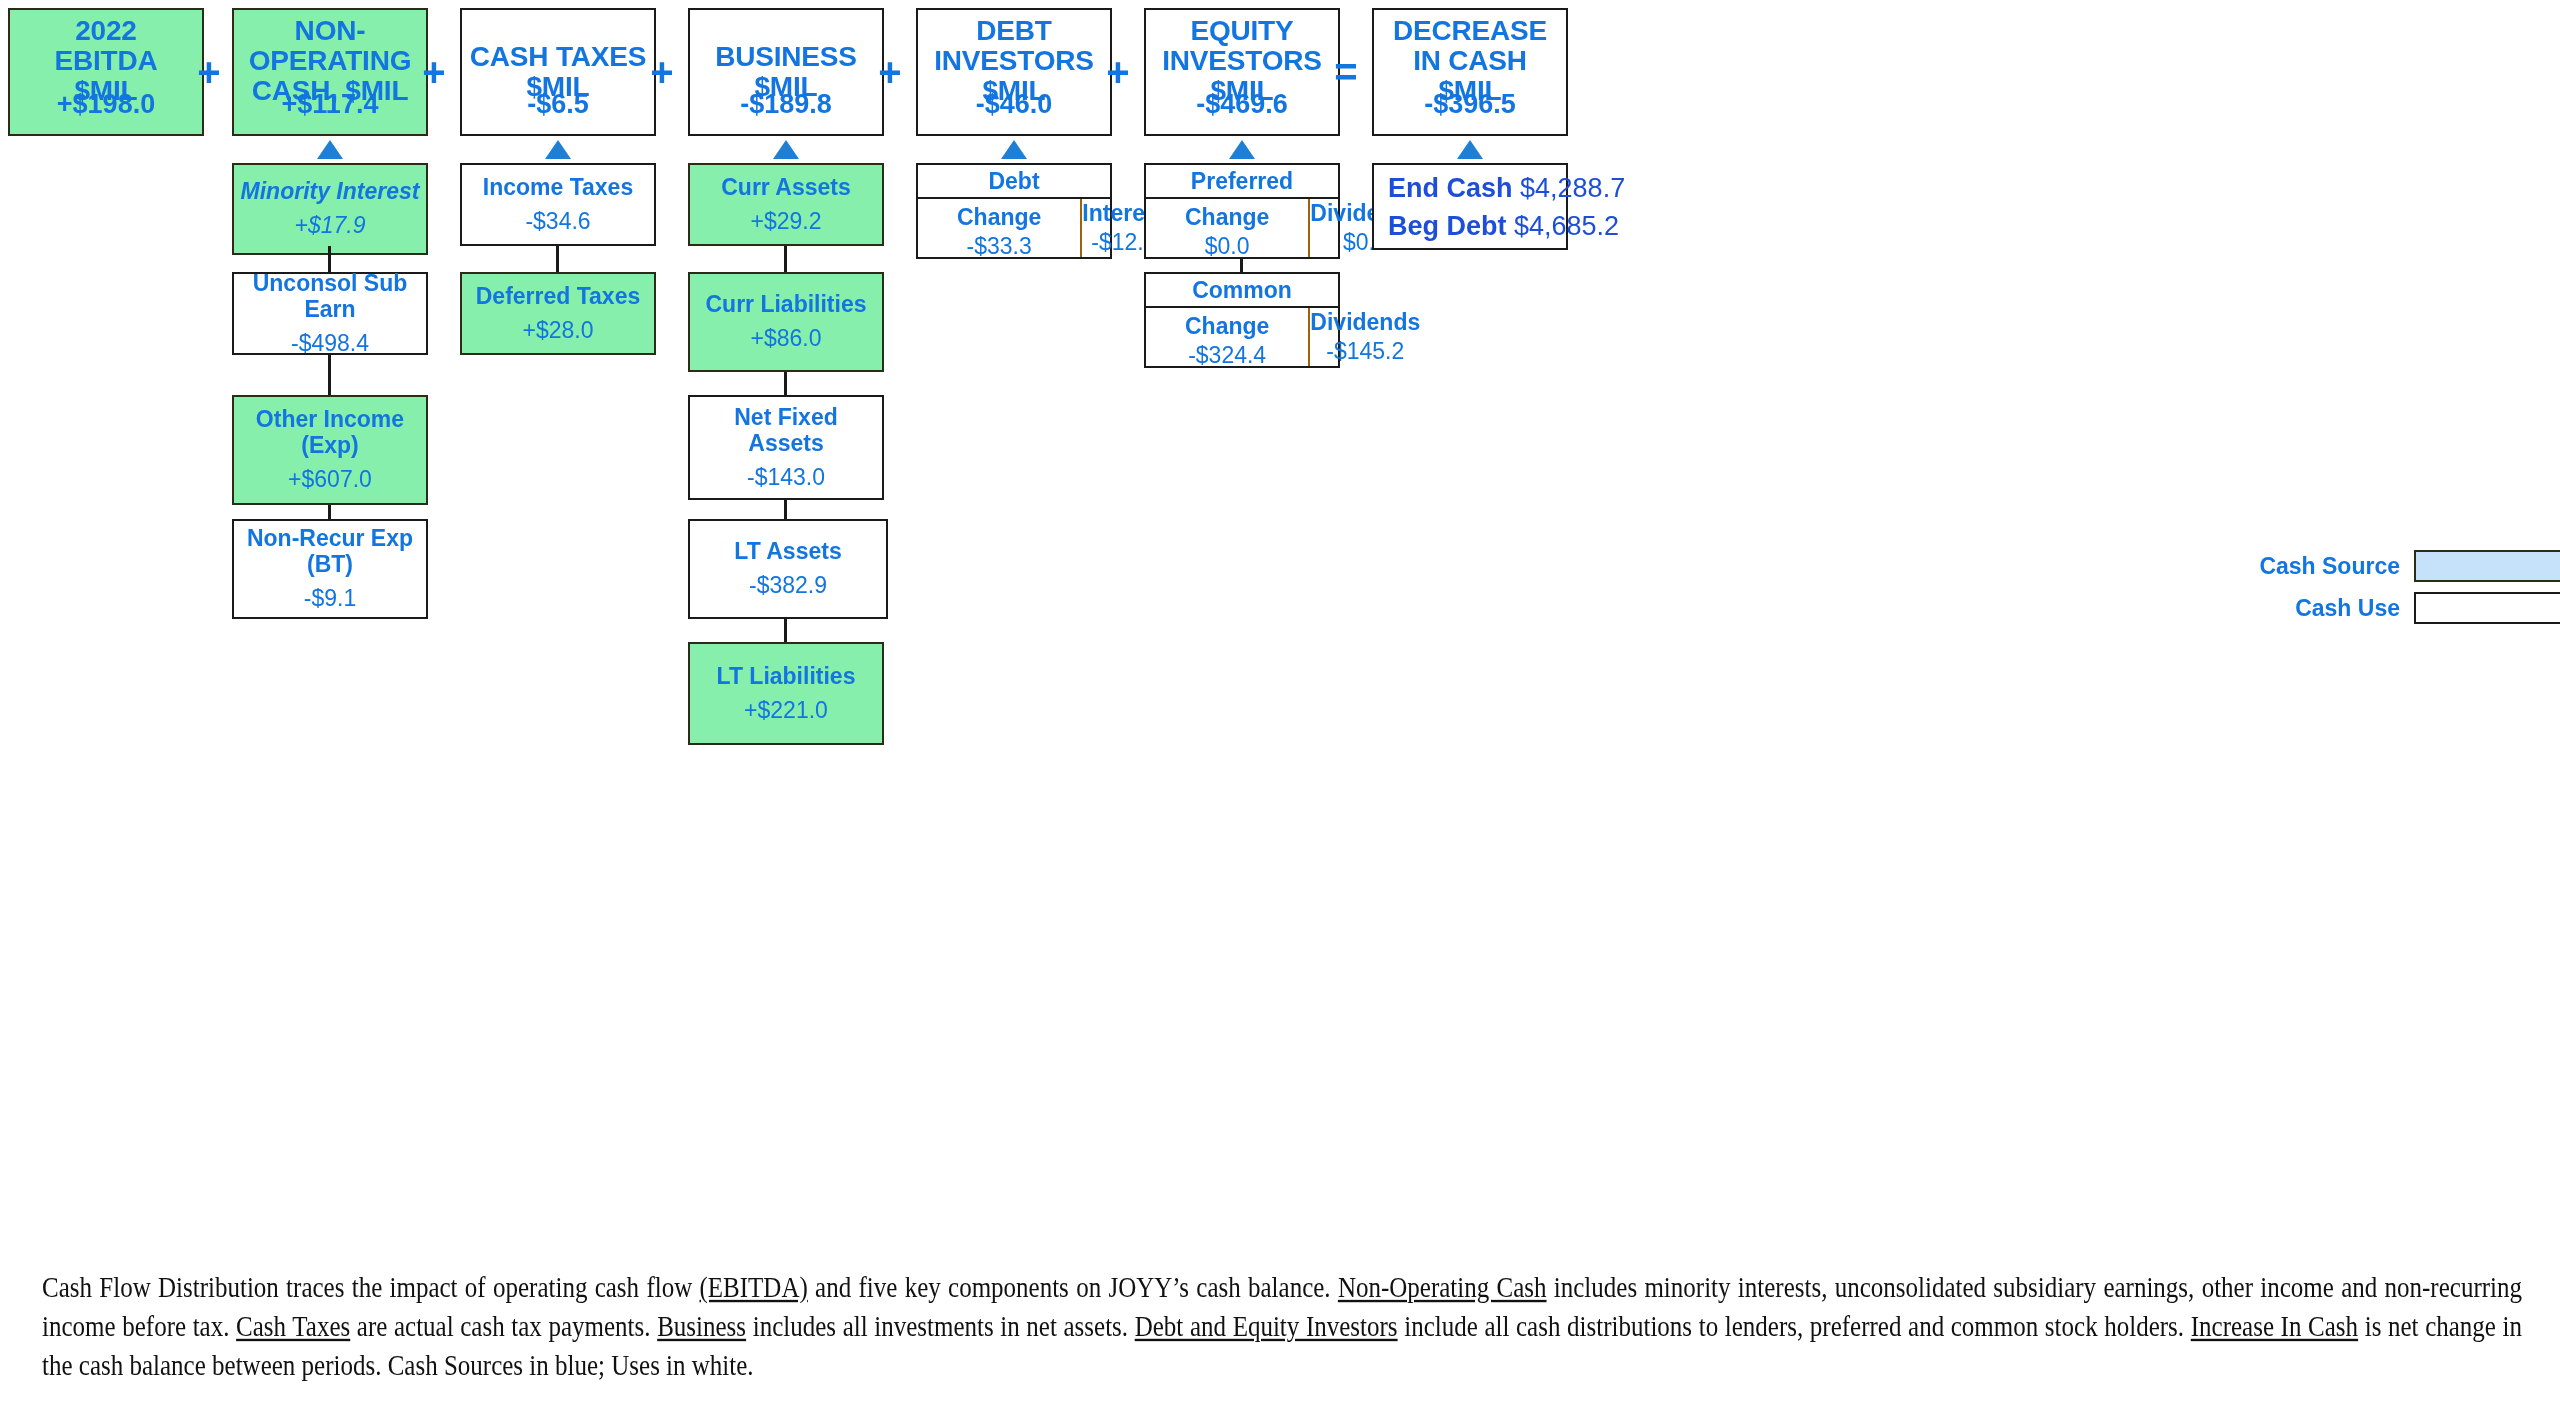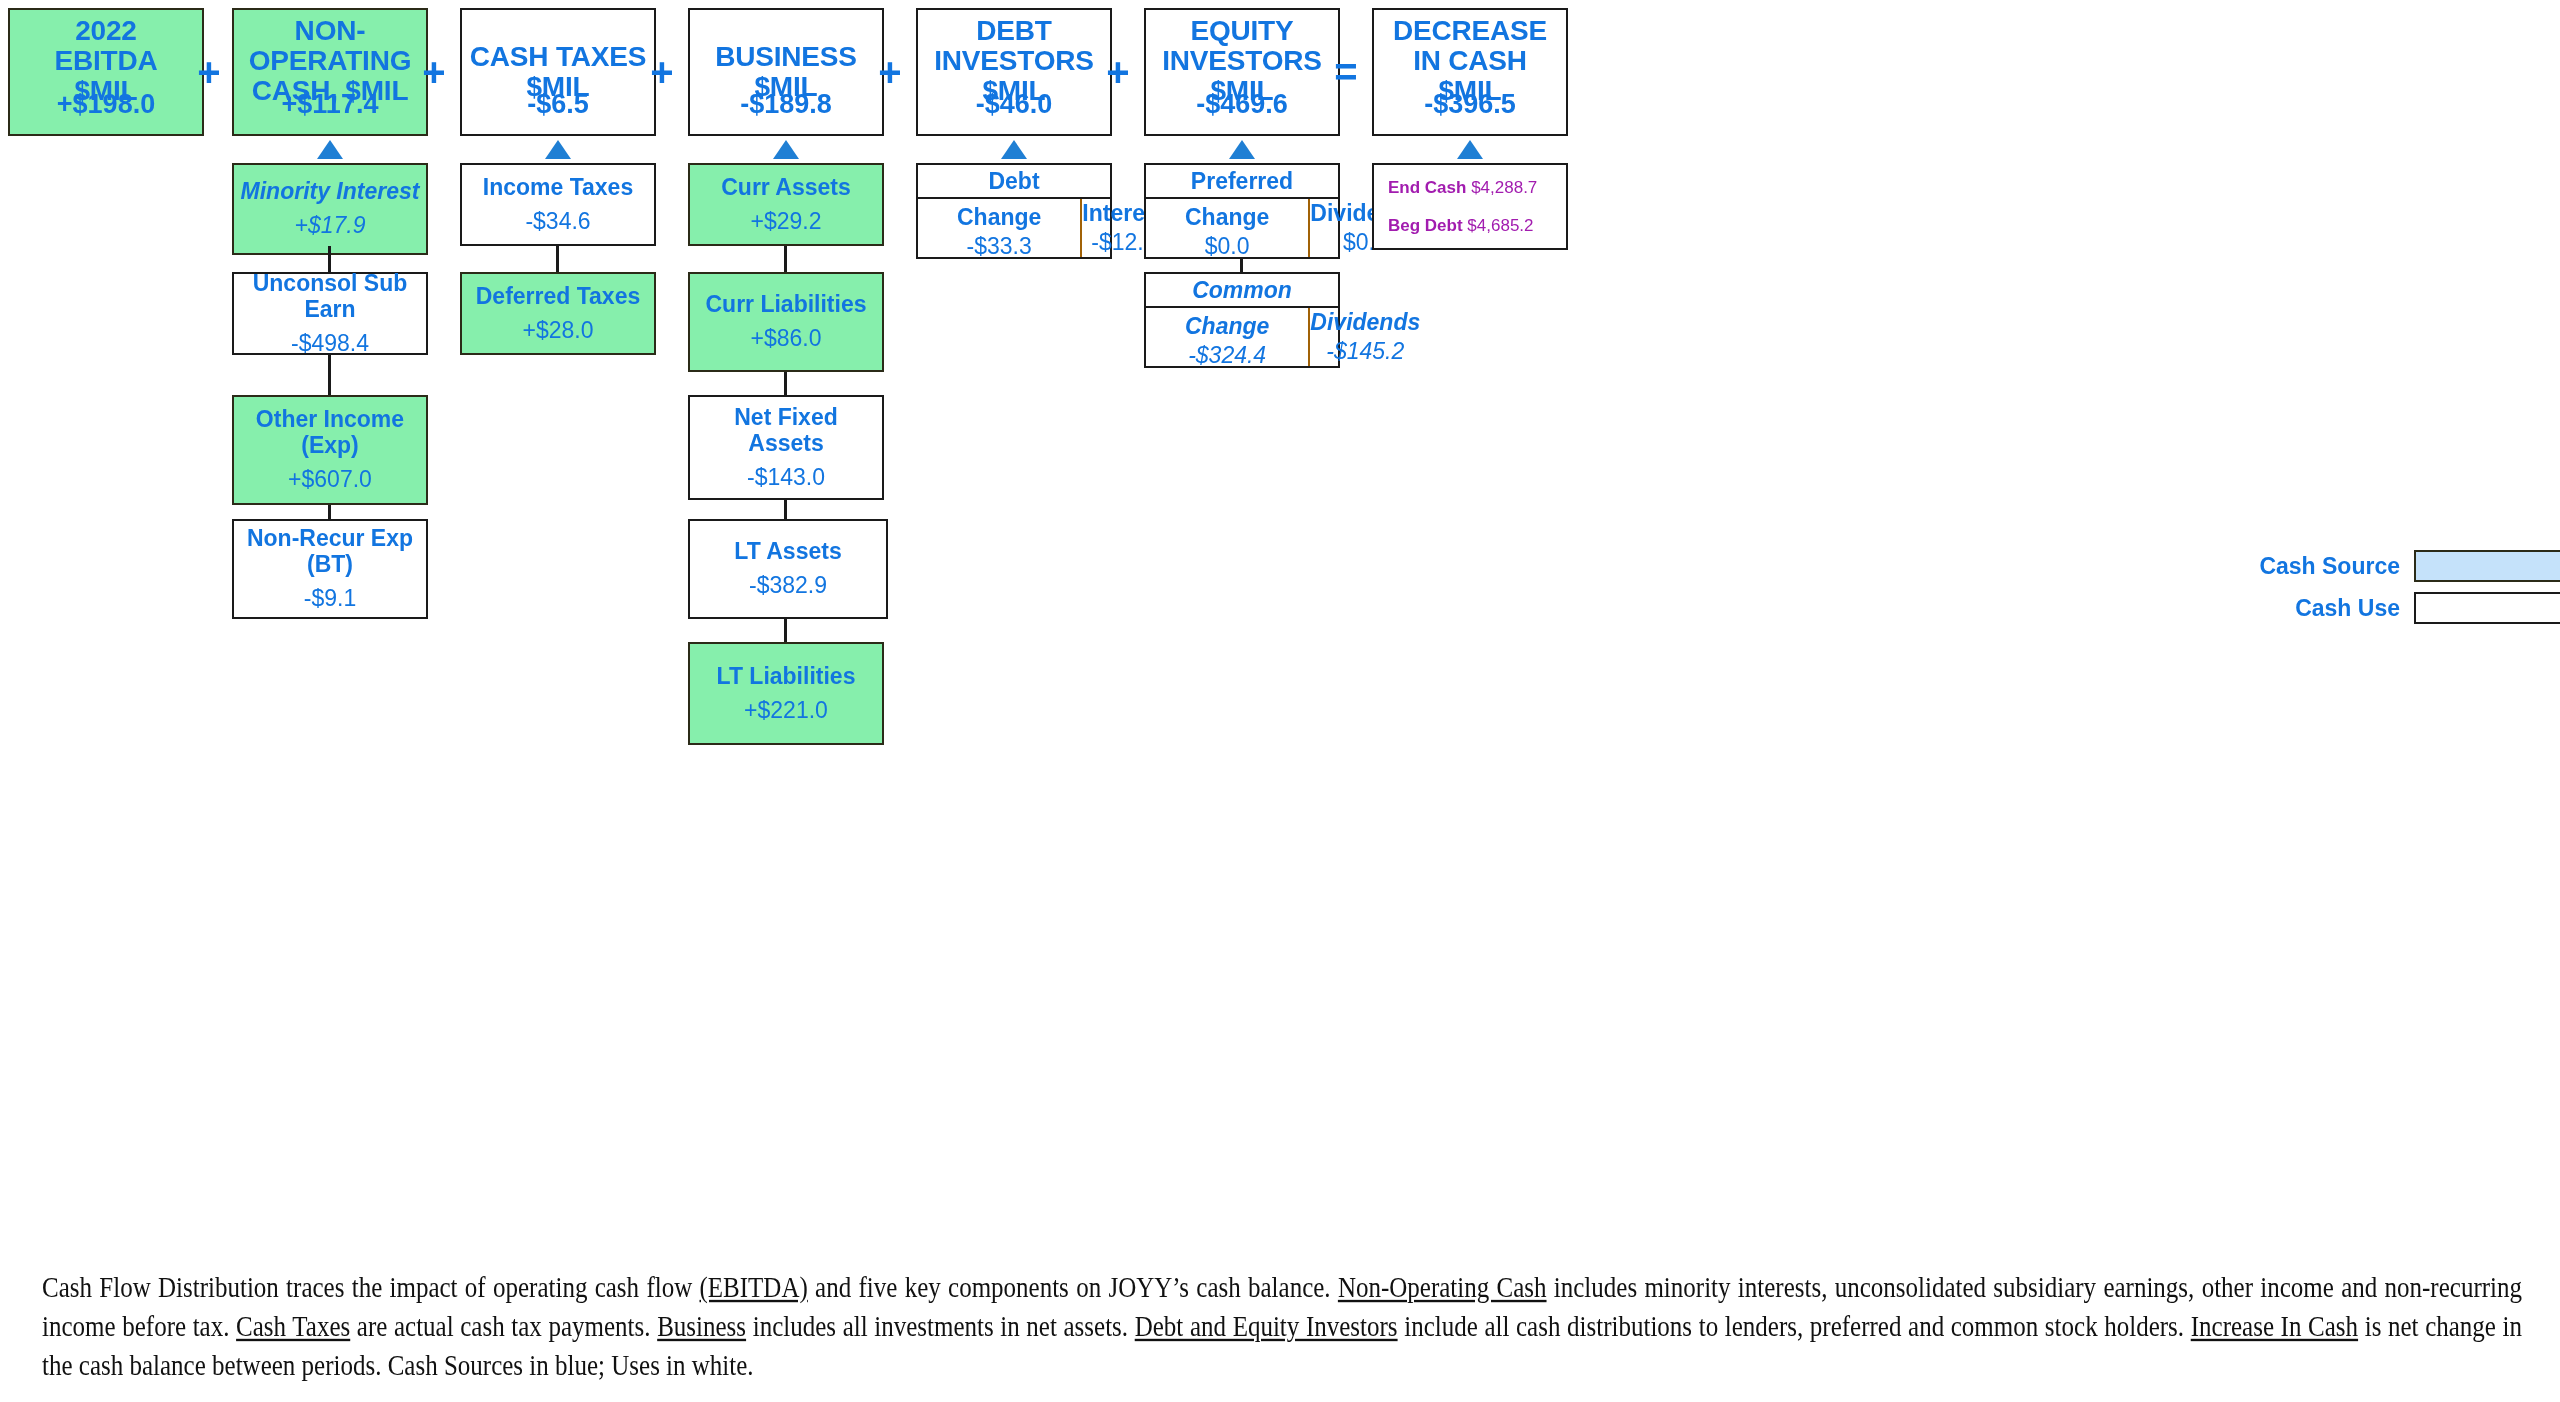--- a/index.html
+++ b/index.html
@@ -158,23 +158,23 @@
     position: absolute;
     box-sizing: border-box;
     border: 2px solid #1a1a1a;
     background: #fff;
     display: flex;
     flex-direction: column;
     justify-content: center;
     padding-left: 14px;
   }
   .cash-row {
-    font-size: 17px;
+    font-size: 27px;
     line-height: 38px;
-    color: #a21caf;
+    color: #1d4ed8;
     white-space: nowrap;
   }
   .cash-row b { font-weight: bold; }
   .cash-row span.amt { font-weight: normal; }
 
   
   .legend-row {
     position: absolute;
     display: flex;
     align-items: center;
@@ -366,21 +366,21 @@
       <div class="mini-cell-value">$0.0</div>
     </div>
     <div class="mini-cell">
       <div class="mini-cell-label">Dividends</div>
       <div class="mini-cell-value">$0.0</div>
     </div>
   </div>
 </div>
 <div class="vline" style="left:1240px; top:259px; height:13px;"></div>
 
-<div class="mini-table" style="left:1144px; top:272px; width:196px; height:96px;font-style:italic;">
+<div class="mini-table" style="left:1144px; top:272px; width:196px; height:96px;">
   <div class="mini-head">Common</div>
   <div class="mini-body">
     <div class="mini-cell">
       <div class="mini-cell-label">Change</div>
       <div class="mini-cell-value">-$324.4</div>
     </div>
     <div class="mini-cell">
       <div class="mini-cell-label">Dividends</div>
       <div class="mini-cell-value">-$145.2</div>
     </div>

